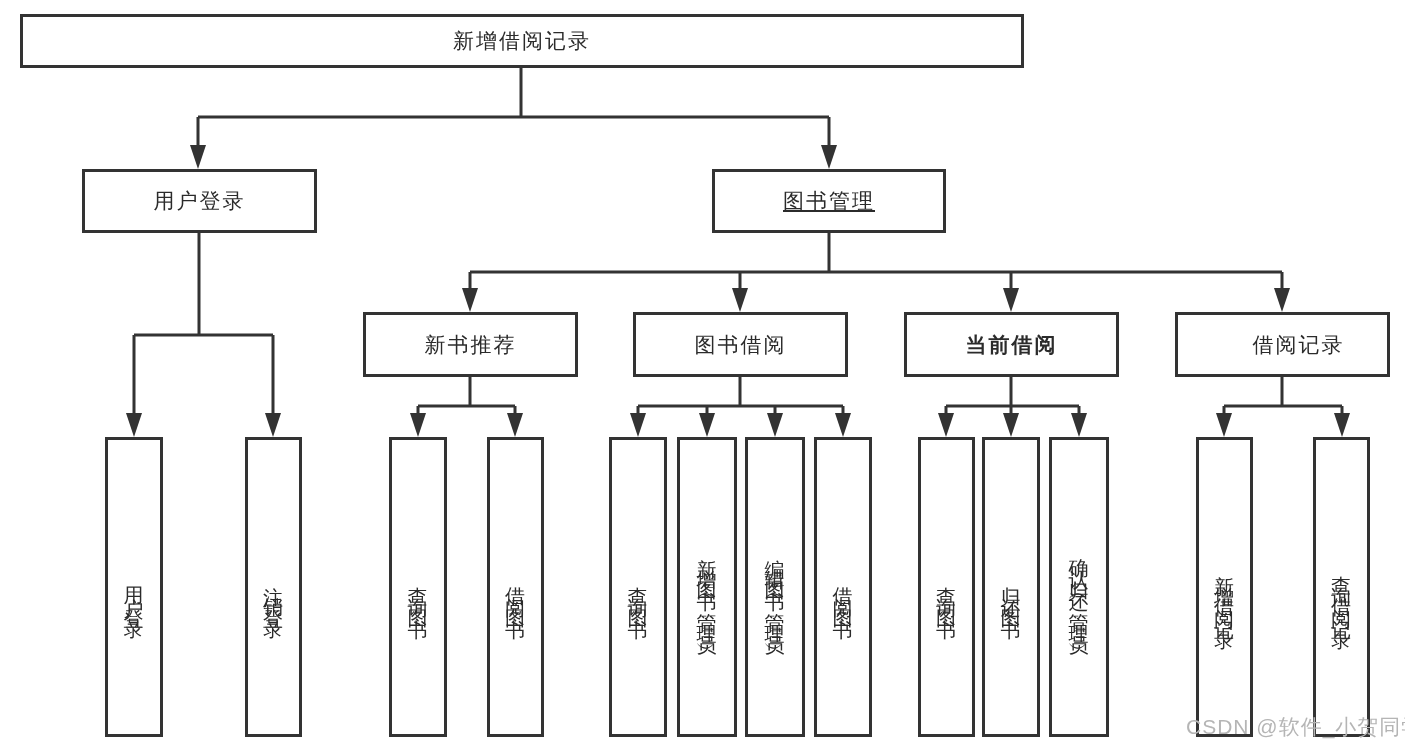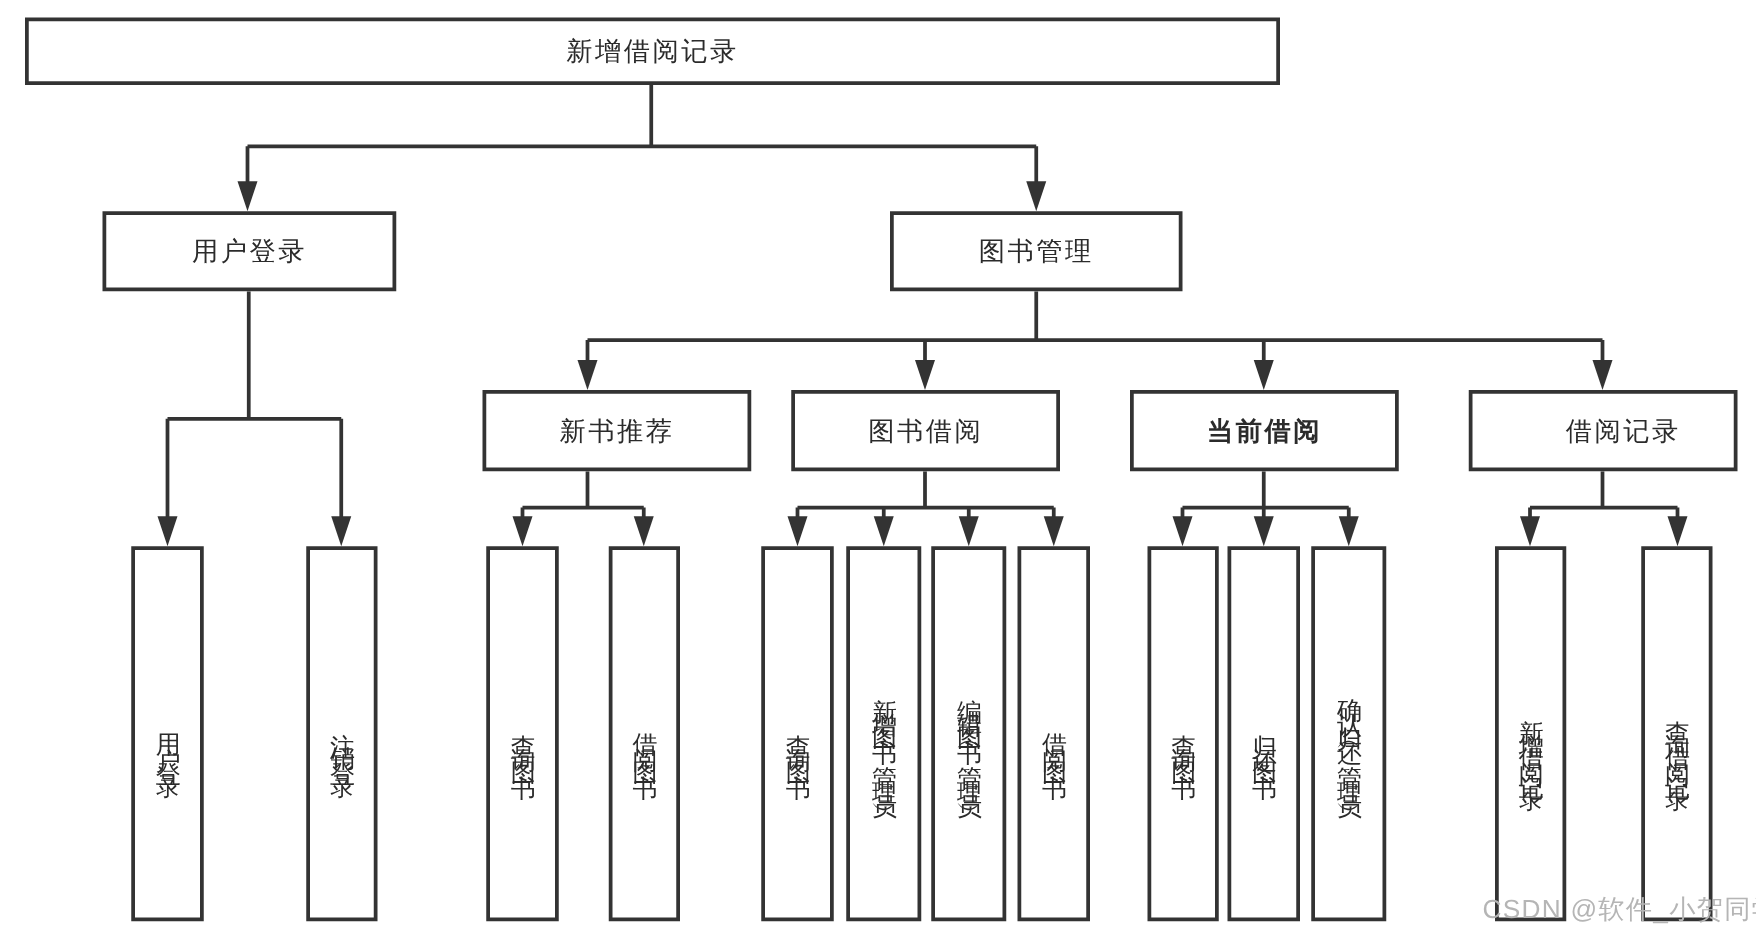--- a/index.html
+++ b/index.html
@@ -80,23 +80,23 @@
       <polygon points="1003,413 1019,413 1011,437"></polygon>
       <polygon points="1071,413 1087,413 1079,437"></polygon>
       <polygon points="1216,413 1232,413 1224,437"></polygon>
       <polygon points="1334,413 1350,413 1342,437"></polygon>
     </g>
   </svg>
 
   <div class="box h" style="left:20px; top:14px; width:1004px; height:54px;">新增借阅记录</div>
 
   <div class="box h" style="left:82px; top:169px; width:235px; height:64px;">用户登录</div>
-  <div class="box h" style="left:712px; top:169px; width:234px; height:64px;">图书管理</div>
+  <div class="box h" style="left:712px; top:169px; width:234px; height:64px;text-decoration:underline;">图书管理</div>
 
-  <div class="box h" style="left:363px; top:312px; width:215px; height:65px;margin-left:23px;">新书推荐</div>
+  <div class="box h" style="left:363px; top:312px; width:215px; height:65px;">新书推荐</div>
   <div class="box h" style="left:633px; top:312px; width:215px; height:65px;font-family:Liberation Mono, monospace;">图书借阅</div>
   <div class="box h" style="left:904px; top:312px; width:215px; height:65px;font-weight:bold;">当前借阅</div>
   <div class="box h" style="left:1175px; top:312px; width:215px; height:65px;padding-left:32px;">借阅记录</div>
 
   <div class="box v" style="left:105px; top:437px; width:58px; height:300px;">用户登录</div>
   <div class="box v" style="left:245px; top:437px; width:57px; height:300px;">注销登录</div>
 
   <div class="box v" style="left:389px; top:437px; width:58px; height:300px;">查询图书</div>
   <div class="box v" style="left:487px; top:437px; width:57px; height:300px;">借阅图书</div>
 

